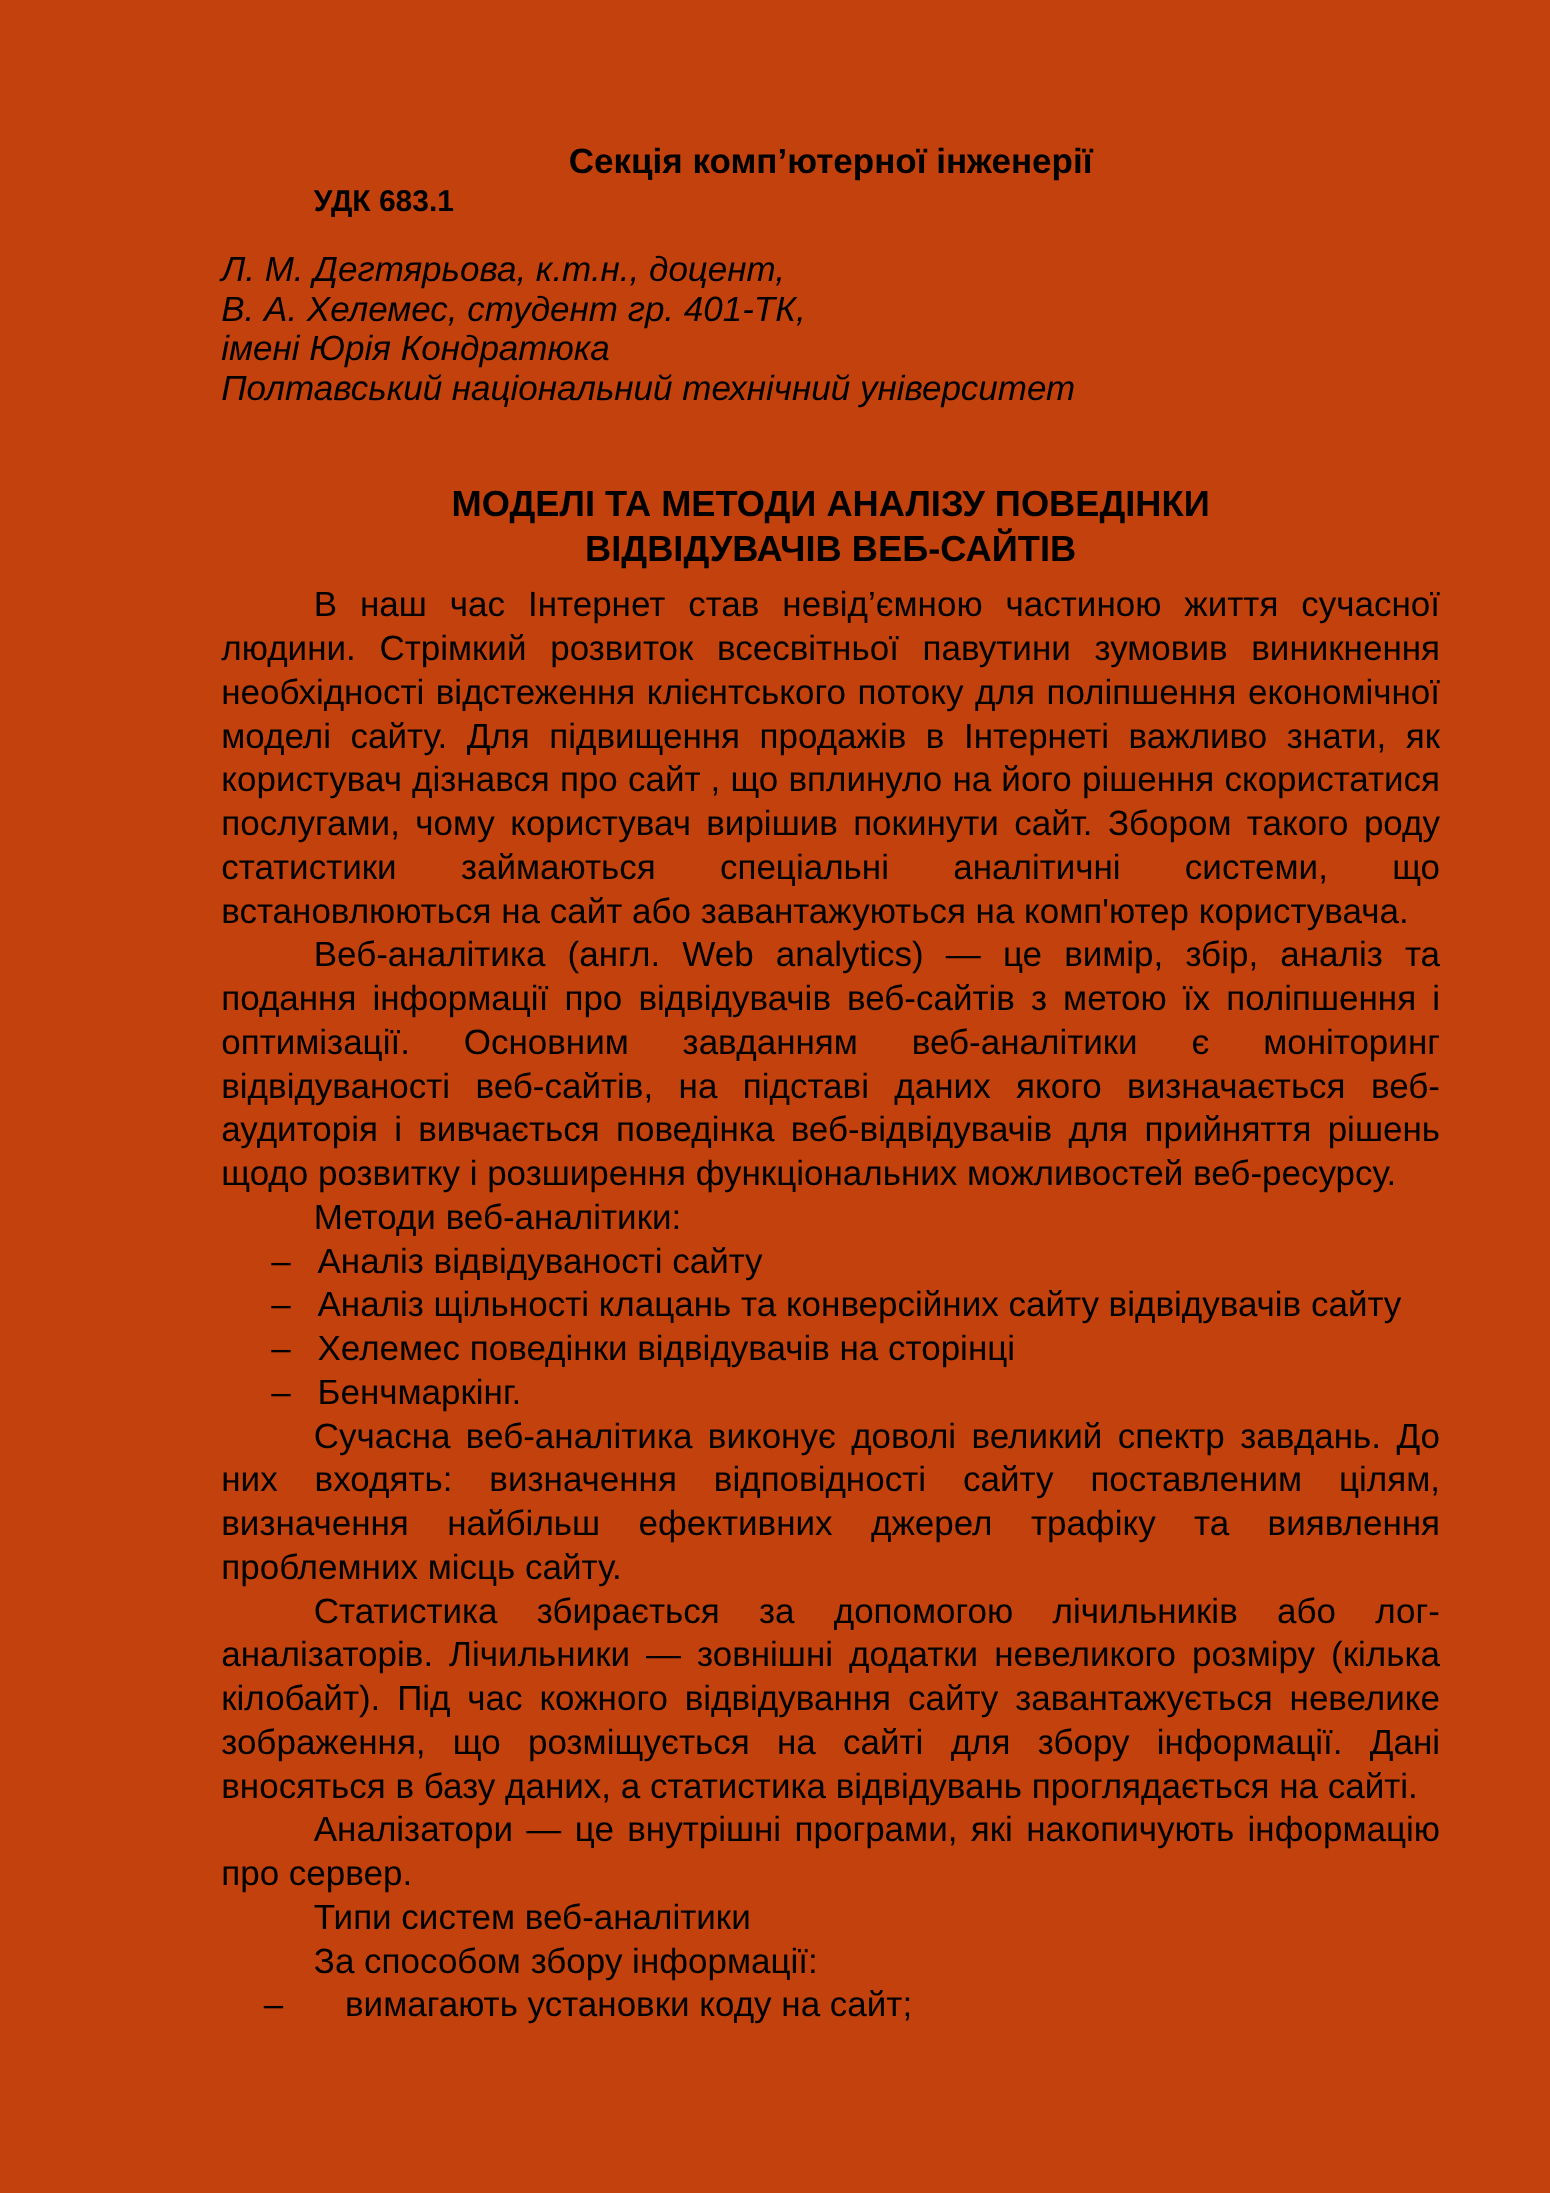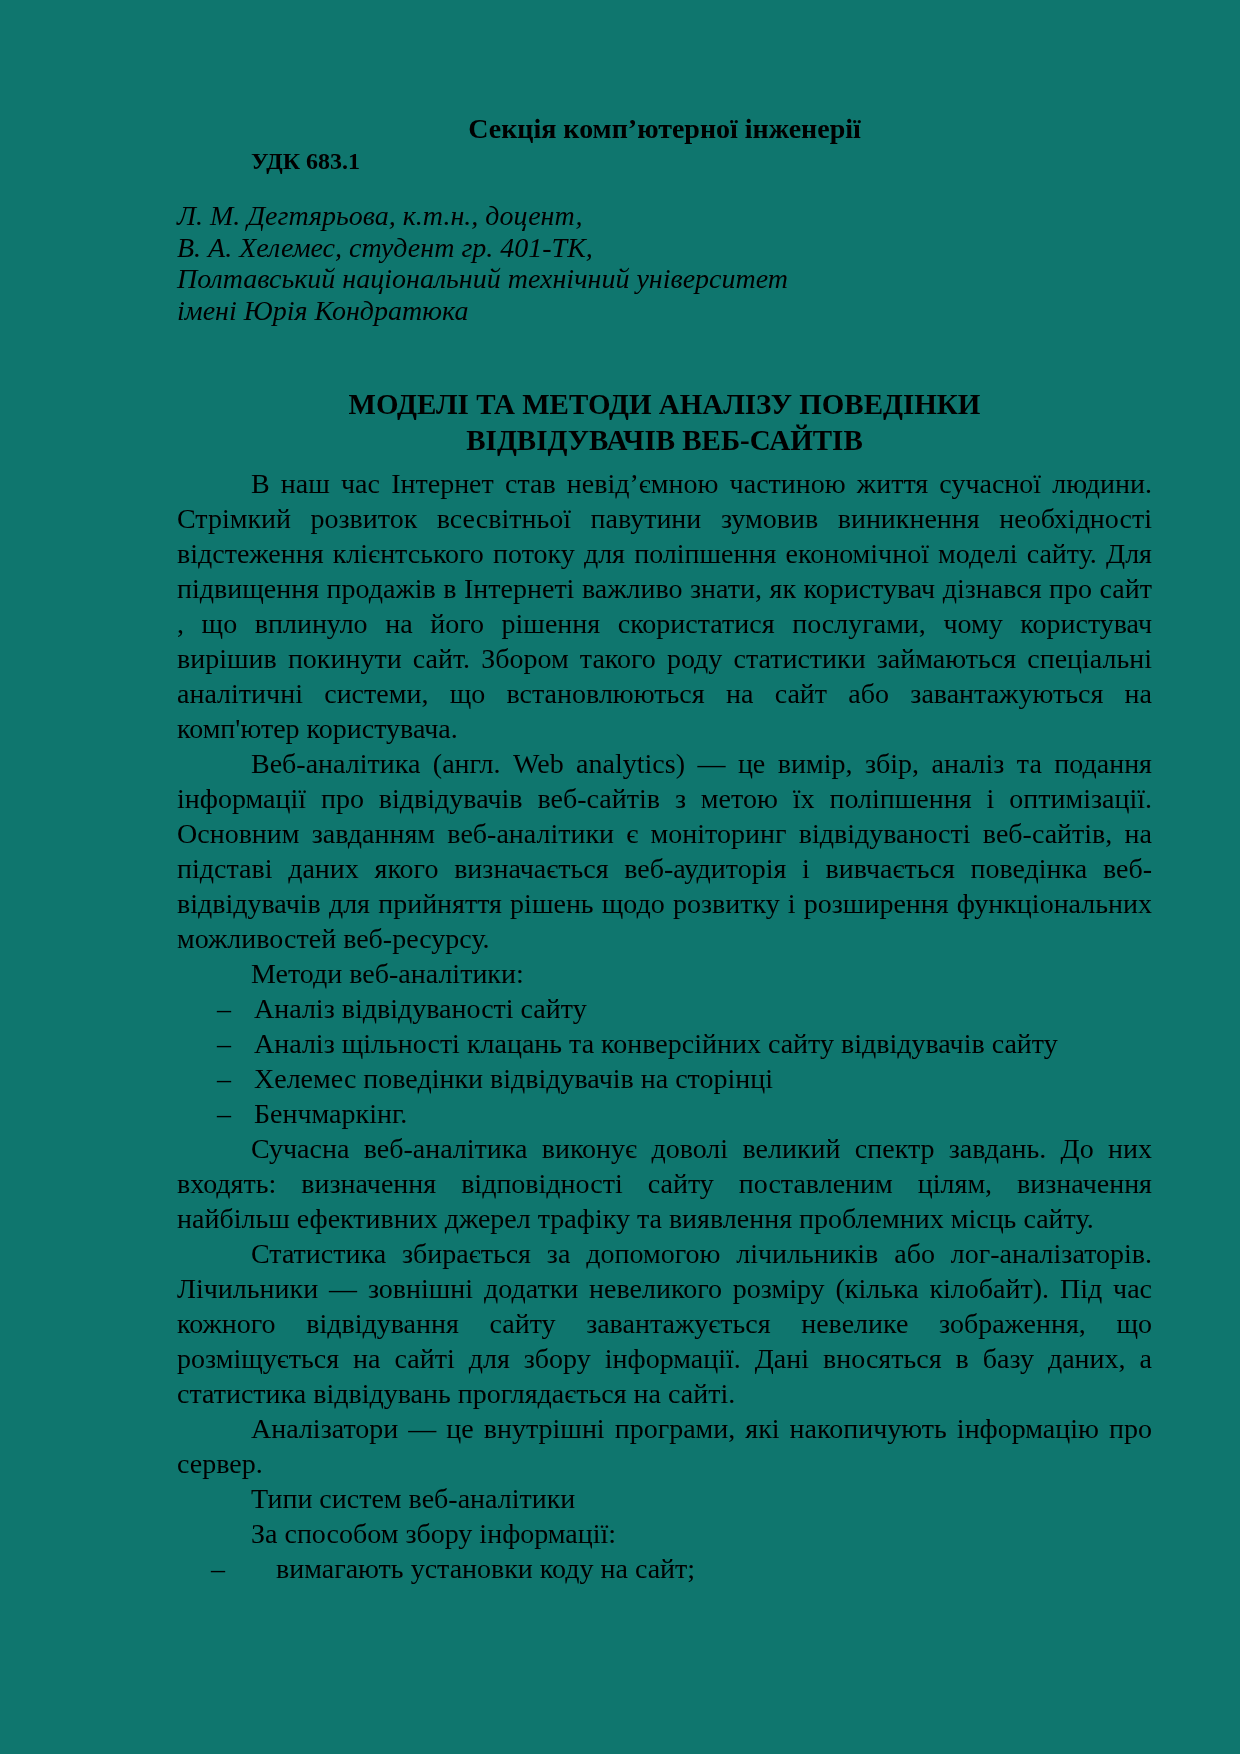--- a/index.html
+++ b/index.html
@@ -5,23 +5,23 @@
   html, body {
     margin: 0;
     padding: 0;
     background: #ffffff;
   }
   .page {
     position: relative;
     box-sizing: border-box;
     width: 1240px;
     height: 1754px;
-    background: #0f766e;
+    background: #c2410c;
     color: #000000;
-    font-family: Liberation Serif, serif;
+    font-family: Liberation Sans, sans-serif;
     padding: 112px 88px 0 177px;
     overflow: hidden;
   }
   .section-header {
     text-align: center;
     font-weight: bold;
     font-size: 28px;
     line-height: 33px;
   }
   .udc {
@@ -76,22 +76,22 @@
 
 <div class="page">
 
   <div class="section-header">Секція комп’ютерної інженерії</div>
 
   <div class="udc">УДК 683.1</div>
 
   <div class="authors">
     <div>Л. М. Дегтярьова, к.т.н., доцент,</div>
     <div>В. А. Хелемес, студент гр. 401-ТК,</div>
+    <div>імені Юрія Кондратюка</div>
     <div>Полтавський національний технічний університет</div>
-    <div>імені Юрія Кондратюка</div>
   </div>
 
   <div class="paper-title">
     <div>МОДЕЛІ ТА МЕТОДИ АНАЛІЗУ ПОВЕДІНКИ</div>
     <div>ВІДВІДУВАЧІВ ВЕБ-САЙТІВ</div>
   </div>
 
   <div class="doc-body">
       <div class="para">В наш час Інтернет став невід’ємною частиною життя сучасної людини. Стрімкий розвиток всесвітньої павутини зумовив виникнення необхідності відстеження клієнтського потоку для поліпшення економічної моделі сайту. Для підвищення продажів в Інтернеті важливо знати, як користувач дізнався про сайт , що вплинуло на його рішення скористатися послугами, чому користувач вирішив покинути сайт. Збором такого роду статистики займаються спеціальні аналітичні системи, що встановлюються на сайт або завантажуються на комп'ютер користувача.</div>
       <div class="para">Веб-аналітика (англ. Web analytics) — це вимір, збір, аналіз та подання інформації про відвідувачів веб-сайтів з метою їх поліпшення і оптимізації. Основним завданням веб-аналітики є моніторинг відвідуваності веб-сайтів, на підставі даних якого визначається веб-аудиторія і вивчається поведінка веб-відвідувачів для прийняття рішень щодо розвитку і розширення функціональних можливостей веб-ресурсу.</div>

